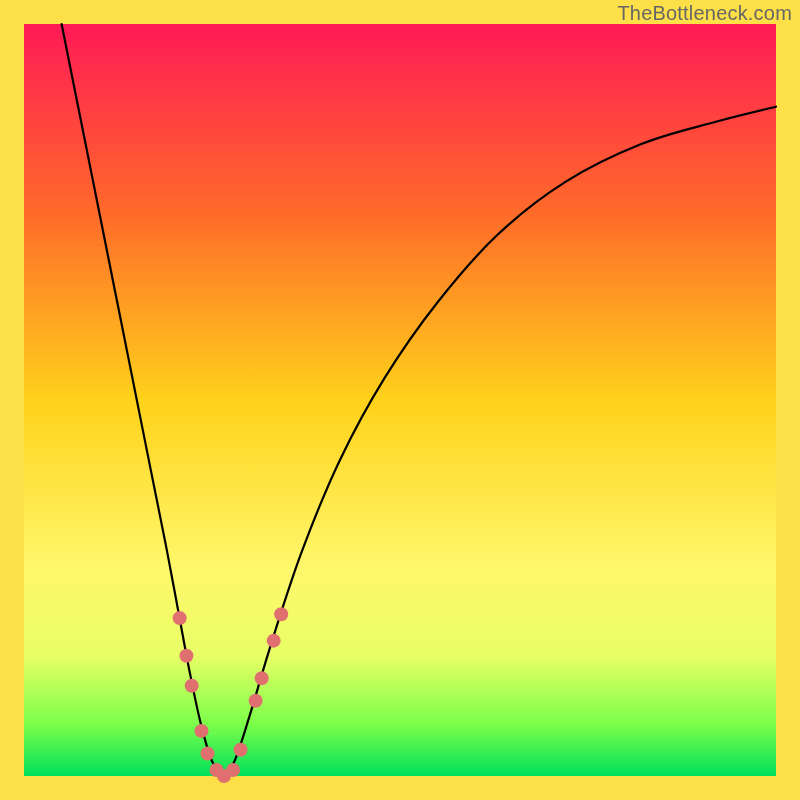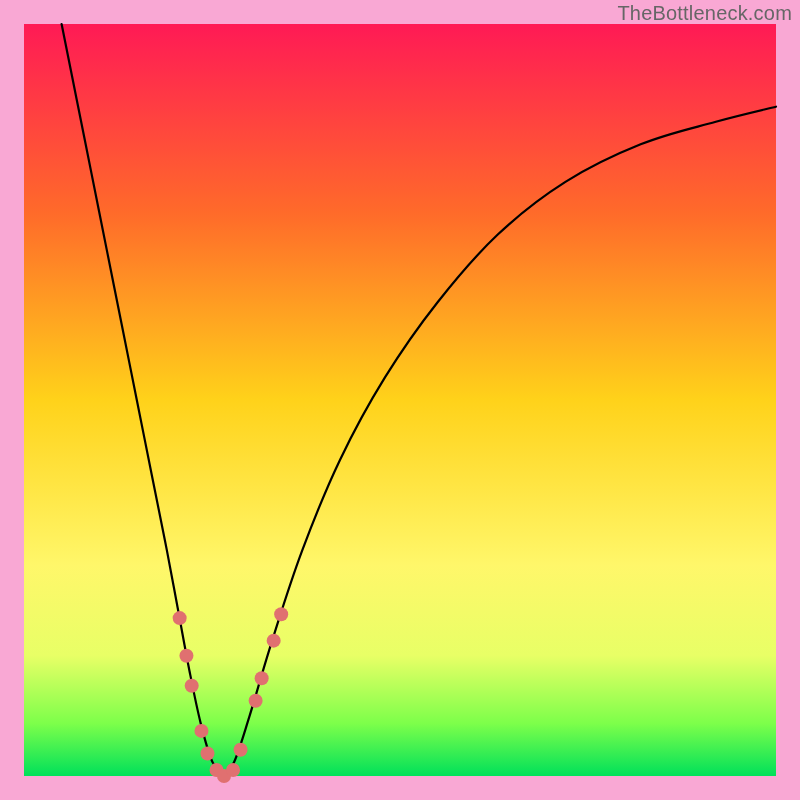--- a/index.html
+++ b/index.html
@@ -10,21 +10,21 @@
     overflow: hidden;
     background: #000;
     font-family: Arial, Helvetica, sans-serif;
   }
   .frame {
     position: absolute;
     left: 0;
     top: 0;
     width: 800px;
     height: 800px;
-    background: #f9a8d4;
+    background: #fde047;
   }
   .plot-area {
     position: absolute;
     left: 24px;
     top: 24px;
     width: 752px;
     height: 752px;
     
   }
   .watermark {

